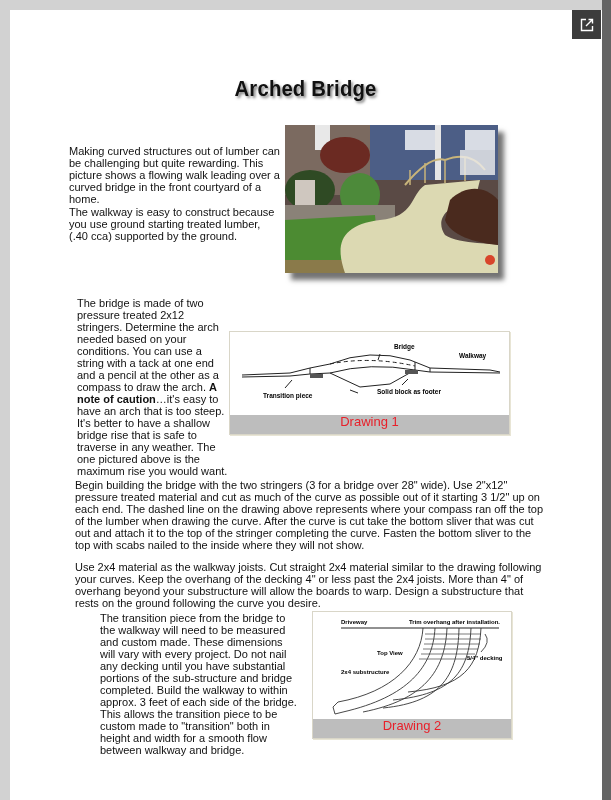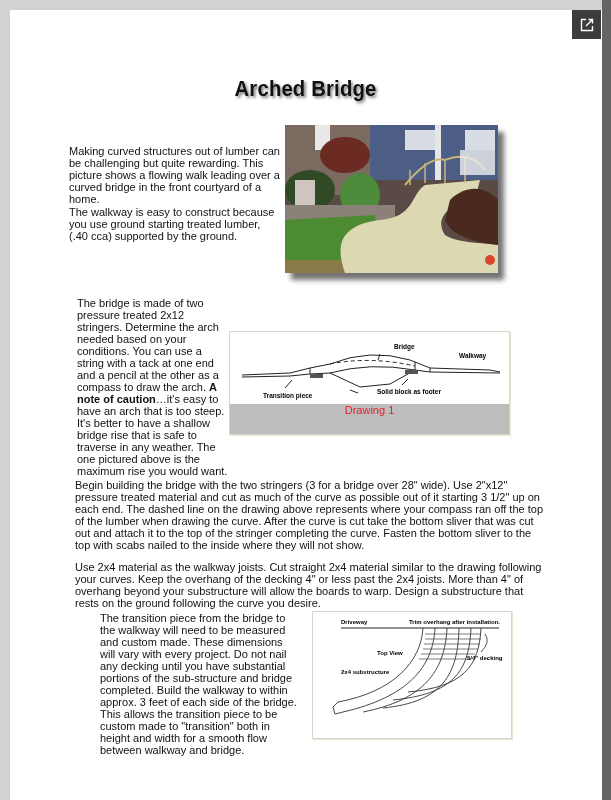--- a/index.html
+++ b/index.html
@@ -4,21 +4,21 @@
   <style>
     html, body { margin:0; padding:0; }
     body { width:611px; height:800px; background:#d2d2d2; position:relative; overflow:hidden; font-family:"Liberation Sans", sans-serif; }
     .page { position:absolute; left:10px; top:10px; width:592px; height:790px; background:#ffffff; }
     .right-strip { position:absolute; left:602px; top:0; width:9px; height:800px; background:#646464; }
     .popout { position:absolute; left:572px; top:10px; width:29px; height:29px; background:#3c3c3c; display:flex; align-items:center; justify-content:center; }
     .title { position:absolute; left:0; width:611px; top:76px; text-align:center; font-size:22px; font-weight:bold; color:#111; letter-spacing:0.2px; text-shadow:2px 2px 3px rgba(0,0,0,0.5); font-family:"Liberation Sans", sans-serif; transform:scaleX(0.92); }
     .txt { position:absolute; font-size:11px; line-height:12px; color:#111; }
     .photo { position:absolute; left:285px; top:125px; width:213px; height:148px; box-shadow:6px 7px 5px rgba(0,0,0,0.55); overflow:hidden; }
     .drawing { position:absolute; background:#fff; border:1px solid #d9d6c8; box-shadow:1px 1px 0 #e8e5d5; }
-    .drawing .cap { position:absolute; left:0; right:0; bottom:0; height:30px; background:#bdbdbd; color:#e8202a; font-size:11px; text-align:center; line-height:13px; }
+    .drawing .cap { position:absolute; left:0; right:0; bottom:0; height:19px; background:#bdbdbd; color:#e8202a; font-size:13px; text-align:center; line-height:13px; }
     .drawing svg { position:absolute; left:0; top:0; }
   </style>
 </head>
 <body>
 
 <div class="page"></div>
 <div class="right-strip"></div>
 
 <div class="popout">
   <svg width="14" height="14" viewBox="0 0 14 14">
@@ -111,13 +111,14 @@
       <line x1="108" y1="42" x2="162" y2="42"></line>
       <line x1="106" y1="47" x2="158" y2="47"></line>
     </g>
     <path d="M172,22 Q178,30 168,40" fill="none" stroke="#222" stroke-width="0.8"></path>
     <text x="28" y="12" font-size="6" font-family="Liberation Sans, sans-serif" font-weight="bold">Driveway</text>
     <text x="96" y="12" font-size="6" font-family="Liberation Sans, sans-serif" font-weight="bold">Trim overhang after installation.</text>
     <text x="64" y="43" font-size="6" font-family="Liberation Sans, sans-serif" font-weight="bold">Top View</text>
     <text x="154" y="48" font-size="6" font-family="Liberation Sans, sans-serif" font-weight="bold">5/4" decking</text>
     <text x="28" y="62" font-size="6" font-family="Liberation Sans, sans-serif" font-weight="bold">2x4 substructure</text>
   </svg>
+  <div class="cap">Drawing 2</div>
 </div>
 
 </body></html>

